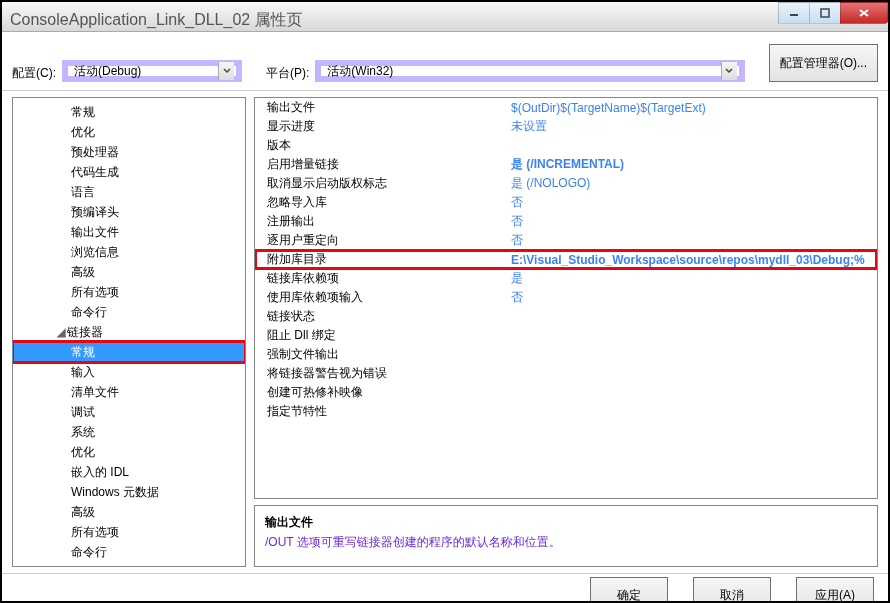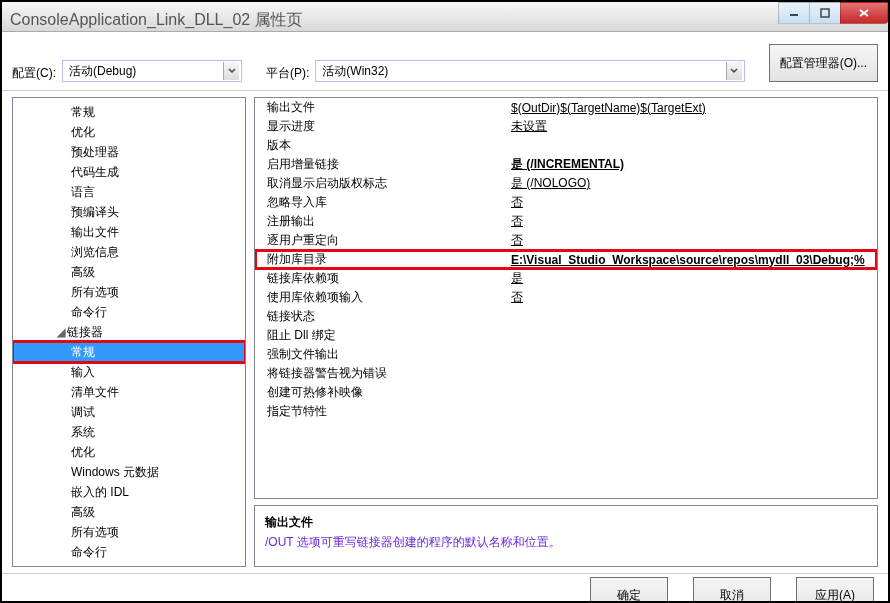--- a/index.html
+++ b/index.html
@@ -34,21 +34,21 @@
       padding: 12px 10px 8px 10px;
       display: flex;
       align-items: flex-end;
       gap: 6px;
       border-bottom: 1px solid #ccc;
     }
     .lbl { white-space: nowrap; color: #000; }
     .combo {
       display: flex;
       align-items: center;
-      border: 1px solid #c4b5fd;
+      border: 6px solid #c4b5fd;
       background: #fff;
       height: 22px;
       padding: 0 2px 0 6px;
       position: relative;
     }
     .combo-text { flex: 1; padding-right: 4px; white-space: nowrap; overflow: hidden; }
     .combo-arrow {
       width: 16px; height: 18px;
       display:flex;align-items:center;justify-content:center;
       background: linear-gradient(to bottom,#f6f6f6,#ddd);
@@ -120,24 +120,23 @@
     }
     .prop-name {
       width: 252px;
       padding-left: 12px;
       color: #000;
       white-space: nowrap;
     }
     .prop-val {
       flex:1;
       padding-left: 4px;
-      color:#000000;
+      color:#3b82f6;
       white-space: nowrap;
       overflow: hidden;
-      text-decoration: underline;
     }
     .prop-val.bold { font-weight: bold; }
     .desc-pane {
       border: 1px solid #828790;
       background:#fff;
       padding: 8px 10px;
       height: 62px;
     }
     .desc-title { font-weight: bold; margin-bottom: 3px; }
     .desc-text { color:#6d28d9; }
@@ -220,22 +219,22 @@
         <div class="tree-item lvl0">
           <span class="expander">◢</span>
           <span> 链接器</span>
         </div>
         <div class="tree-item lvl1 selected red-box">常规</div>
         <div class="tree-item lvl1">输入</div>
         <div class="tree-item lvl1">清单文件</div>
         <div class="tree-item lvl1">调试</div>
         <div class="tree-item lvl1">系统</div>
         <div class="tree-item lvl1">优化</div>
+        <div class="tree-item lvl1">嵌入的 IDL</div>
         <div class="tree-item lvl1">Windows 元数据</div>
-        <div class="tree-item lvl1">嵌入的 IDL</div>
         <div class="tree-item lvl1">高级</div>
         <div class="tree-item lvl1">所有选项</div>
         <div class="tree-item lvl1">命令行</div>
         <div class="tree-item lvl0">
           <span class="expander">▷</span>
           <span> 清单工具</span>
         </div>
       </div>
   </div>
   <div class="right-pane">

